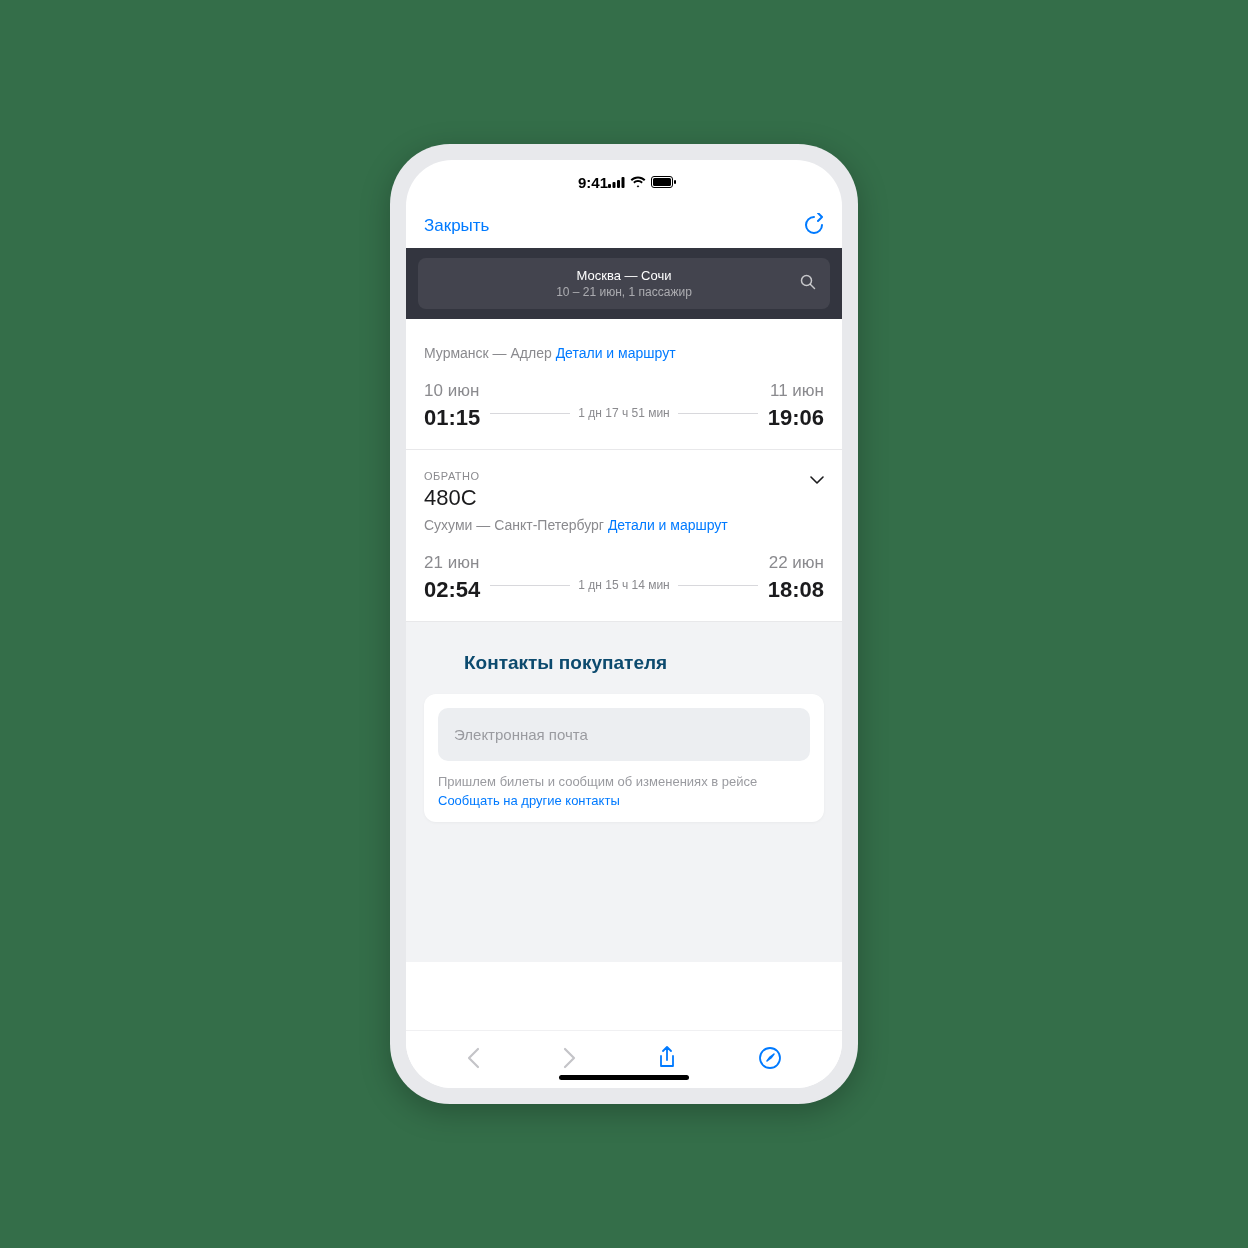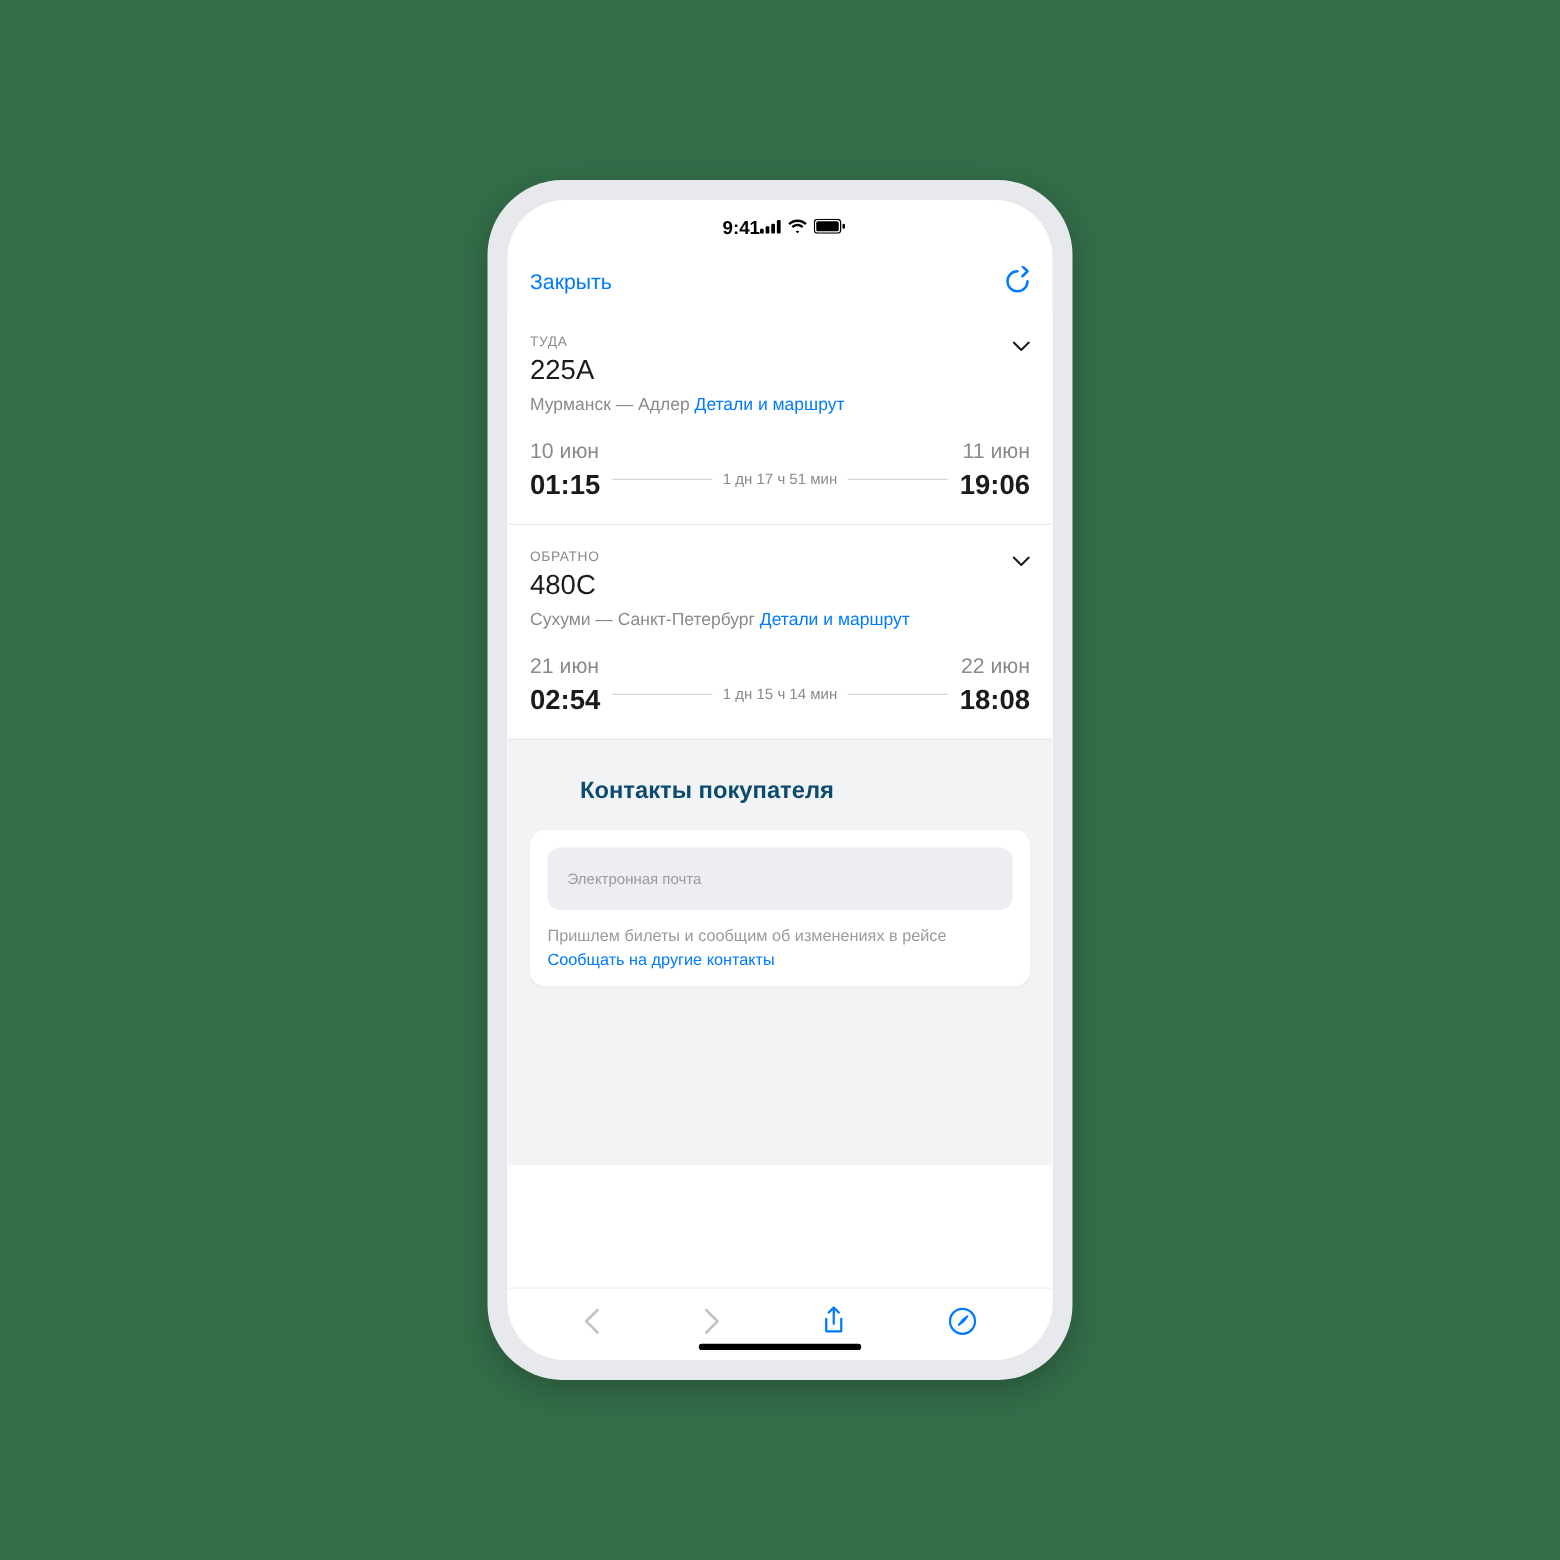--- a/index.html
+++ b/index.html
@@ -170,21 +170,21 @@
   .form-card {
     background: #fff;
     border-radius: 12px;
     padding: 14px;
     box-shadow: 0 1px 3px rgba(0,0,0,0.04);
   }
   .form-input {
     background: #eceef1;
     border-radius: 10px;
     padding: 18px 16px;
-    font-size: 12px;
+    font-size: 15px;
     color: #9a9ba0;
     margin-bottom: 12px;
   }
   .form-note {
     font-size: 13px;
     color: #9a9ba0;
     margin-top: 6px;
     line-height: 1.4;
   }
   .form-note-link {
@@ -250,35 +250,38 @@
     <div class="nav-bar">
       <span class="nav-close">Закрыть</span>
       <span class="nav-refresh">
         <svg width="20" height="22" viewBox="0 0 20 22" fill="none">
             <path d="M10 4a8 8 0 1 0 8 8" stroke="#007aff" stroke-width="2" stroke-linecap="round"></path>
             <path d="M14 0l4 4-4 4" stroke="#007aff" stroke-width="2" stroke-linecap="round" stroke-linejoin="round"></path>
           </svg>
       </span>
     </div>
 
+    <div class="search-header">
+      <div class="search-box">
+        <div class="search-text">
+          <div class="search-route">Москва — Сочи</div>
+          <div class="search-sub">10 – 21 июн, 1 пассажир</div>
+        </div>
+        <span class="search-icon">
+          <svg width="16" height="16" viewBox="0 0 16 16">
+              <circle cx="6.5" cy="6.5" r="5" stroke="currentColor" stroke-width="1.5" fill="none"></circle>
+              <line x1="10.5" y1="10.5" x2="14.5" y2="14.5" stroke="currentColor" stroke-width="1.5" stroke-linecap="round"></line>
+            </svg>
+        </span>
+      </div>
+    </div>
 
     <div class="content">
 
       <div class="trip-card">
-        <div class="trip-header">
-          <div>
-            <div class="trip-dir">ТУДА</div>
-            <div class="trip-num">225А</div>
-          </div>
-          <span class="chevron">
-            <svg width="14" height="8" viewBox="0 0 14 8">
-                <path d="M1 1l6 6 6-6" stroke="currentColor" stroke-width="1.6" fill="none" stroke-linecap="round" stroke-linejoin="round"></path>
-              </svg>
-          </span>
-        </div>
         <div class="trip-route">
           <span>Мурманск — Адлер </span><span class="trip-link">Детали и маршрут</span>
         </div>
         <div class="trip-times">
           <div class="time-col">
             <div class="time-date">10 июн</div>
             <div class="time-val">01:15</div>
           </div>
           <div class="duration">
             <span class="duration-line"></span>

